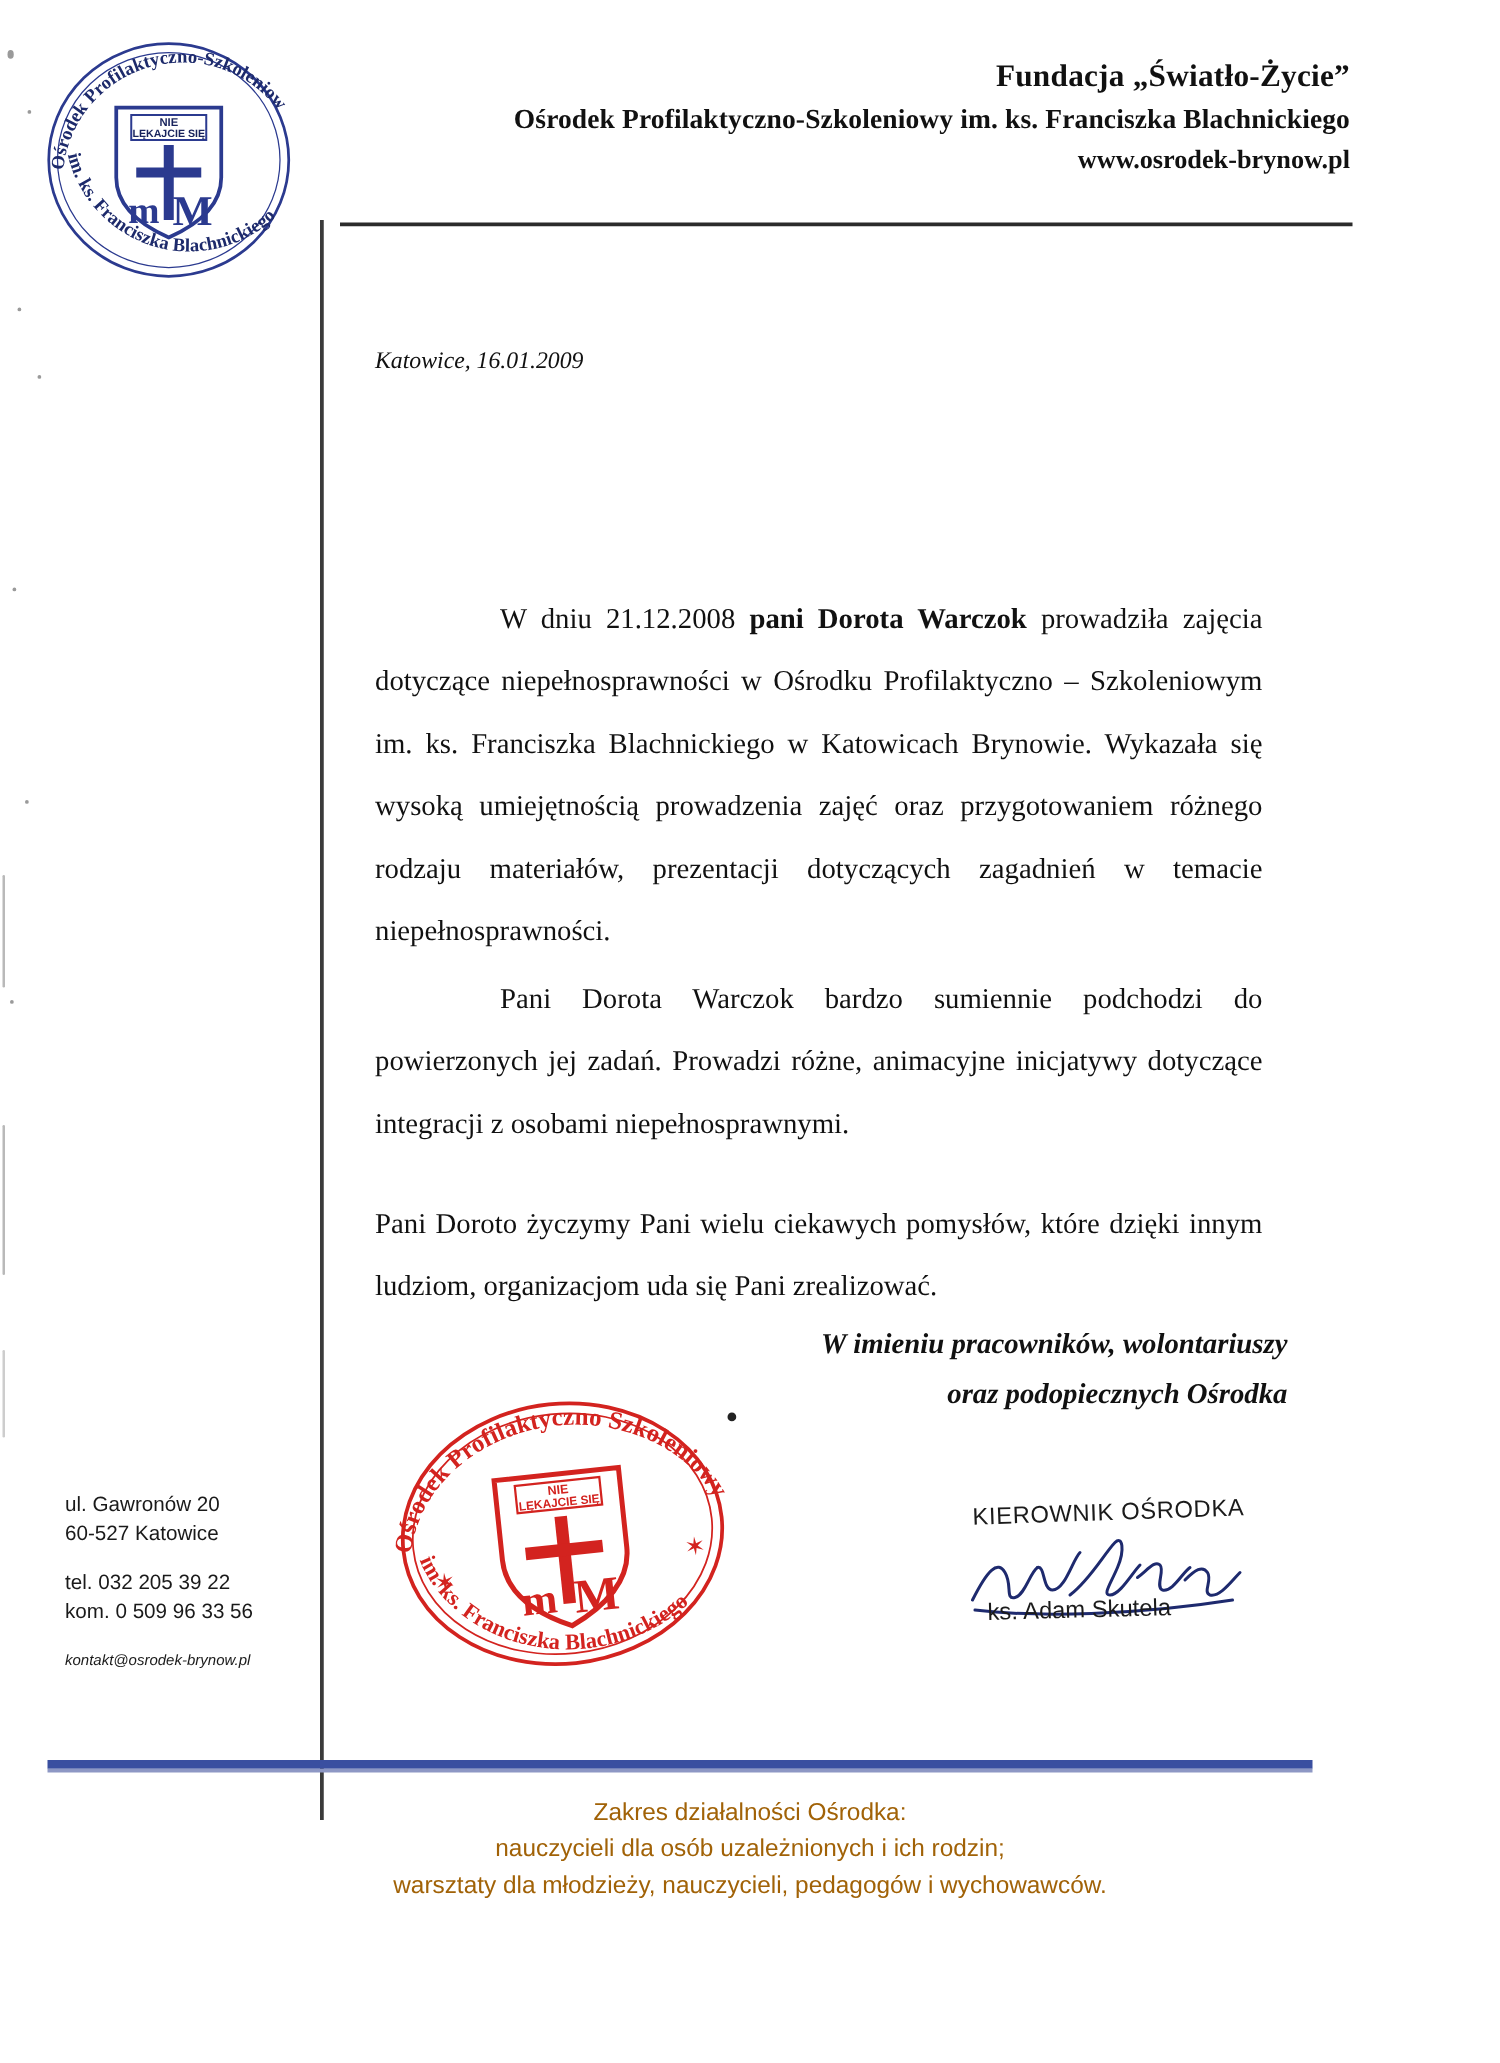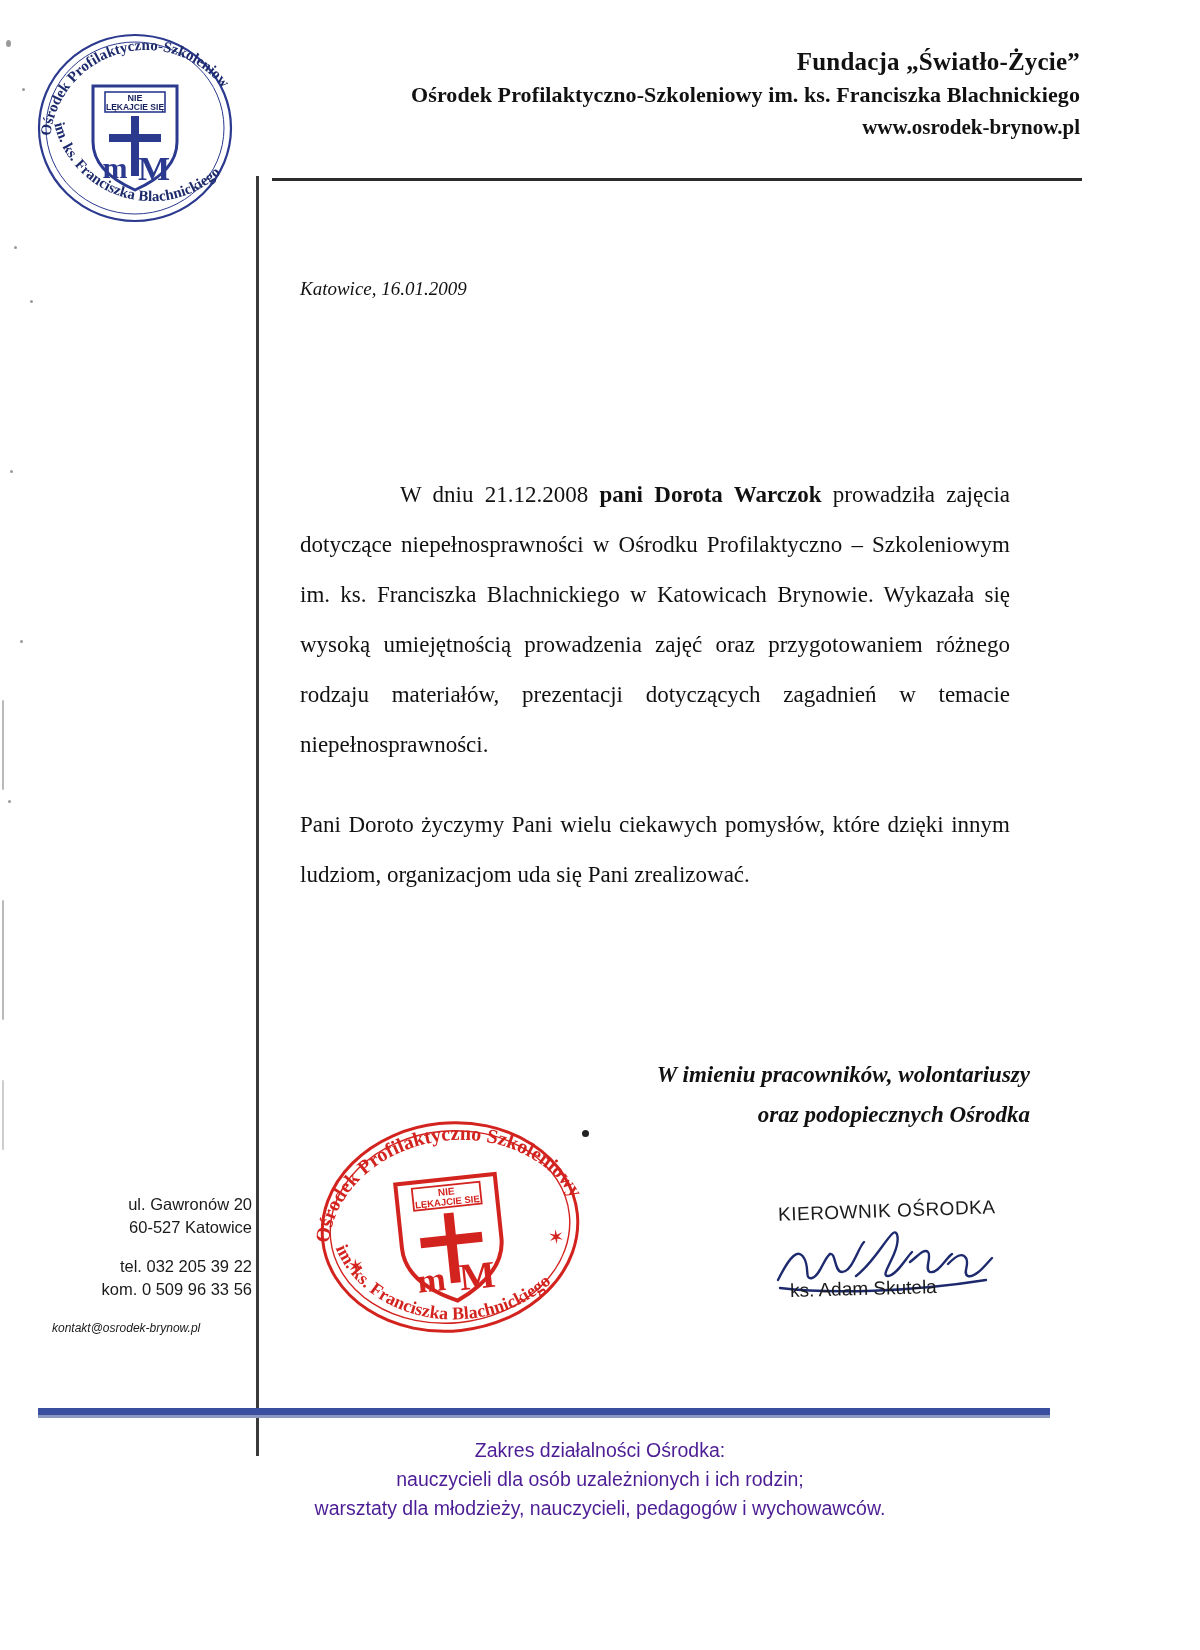--- a/index.html
+++ b/index.html
@@ -118,21 +118,21 @@
   .contact {
     position: absolute;
     left: 52px;
     top: 1193px;
     width: 200px;
     font-family: "Liberation Sans", sans-serif;
     font-size: 16.5px;
     line-height: 23px;
     color: #1a1a1a;
   }
-  .contact .blk { margin-bottom: 16px; text-align: right; }
+  .contact .blk { margin-bottom: 16px; }
   .contact .mail { font-size: 12px; font-style: italic; }
 
   
   .red-stamp {
     position: absolute;
     left: 300px;
     top: 1115px;
     width: 300px;
     height: 225px;
   }
@@ -178,21 +178,21 @@
     height: 3px;
     background: #8d97c4;
   }
   .footer {
     position: absolute;
     left: 0;
     top: 1436px;
     width: 1200px;
     text-align: center;
     font-family: "Liberation Sans", sans-serif;
-    color: #4c1d95;
+    color: #a16207;
     font-size: 19.5px;
     line-height: 29px;
   }
   .dot-mark {
     position: absolute;
     left: 582px;
     top: 1130px;
     width: 7px; height: 7px;
     background: #222;
     border-radius: 50%;
@@ -250,20 +250,21 @@
     <div class="l3">www.osrodek-brynow.pl</div>
   </div>
 
   <div class="rule-top"></div>
   <div class="rule-vert"></div>
 
   <div class="date-line">Katowice, 16.01.2009</div>
 
   <div class="letter-body">
     <p class="indent"><span>W dniu 21.12.2008 </span><b>pani Dorota Warczok</b><span> prowadziła zajęcia dotyczące niepełnosprawności w Ośrodku Profilaktyczno – Szkoleniowym im. ks. Franciszka Blachnickiego w Katowicach Brynowie. Wykazała się wysoką umiejętnością prowadzenia zajęć oraz przygotowaniem różnego rodzaju materiałów, prezentacji dotyczących zagadnień w temacie niepełnosprawności.</span></p>
+    <p class="indent">Pani Dorota Warczok bardzo sumiennie podchodzi do powierzonych jej zadań. Prowadzi  różne, animacyjne inicjatywy dotyczące integracji z osobami niepełnosprawnymi.</p>
     <p class="gap">Pani Doroto życzymy Pani wielu ciekawych pomysłów, które dzięki innym ludziom, organizacjom uda się Pani zrealizować.</p>
   </div>
 
   <div class="closing">
     <div>W imieniu pracowników, wolontariuszy</div>
     <div>oraz podopiecznych Ośrodka</div>
   </div>
 
   <div class="dot-mark"></div>
 

